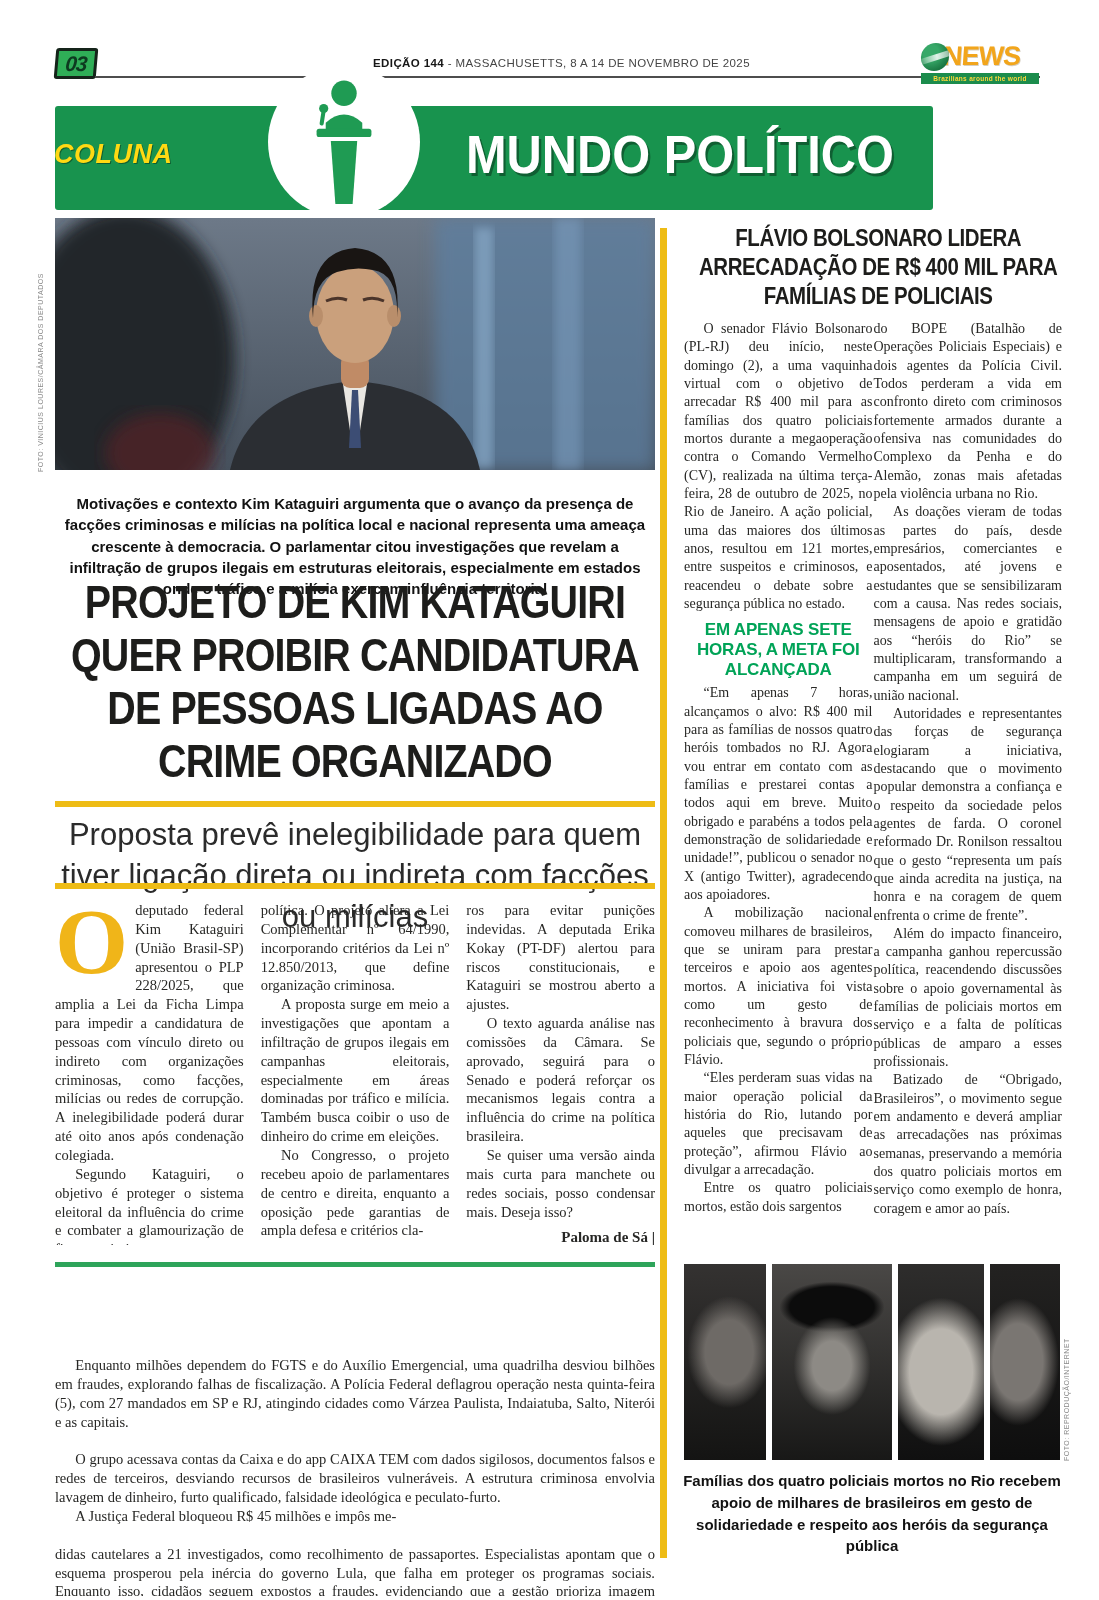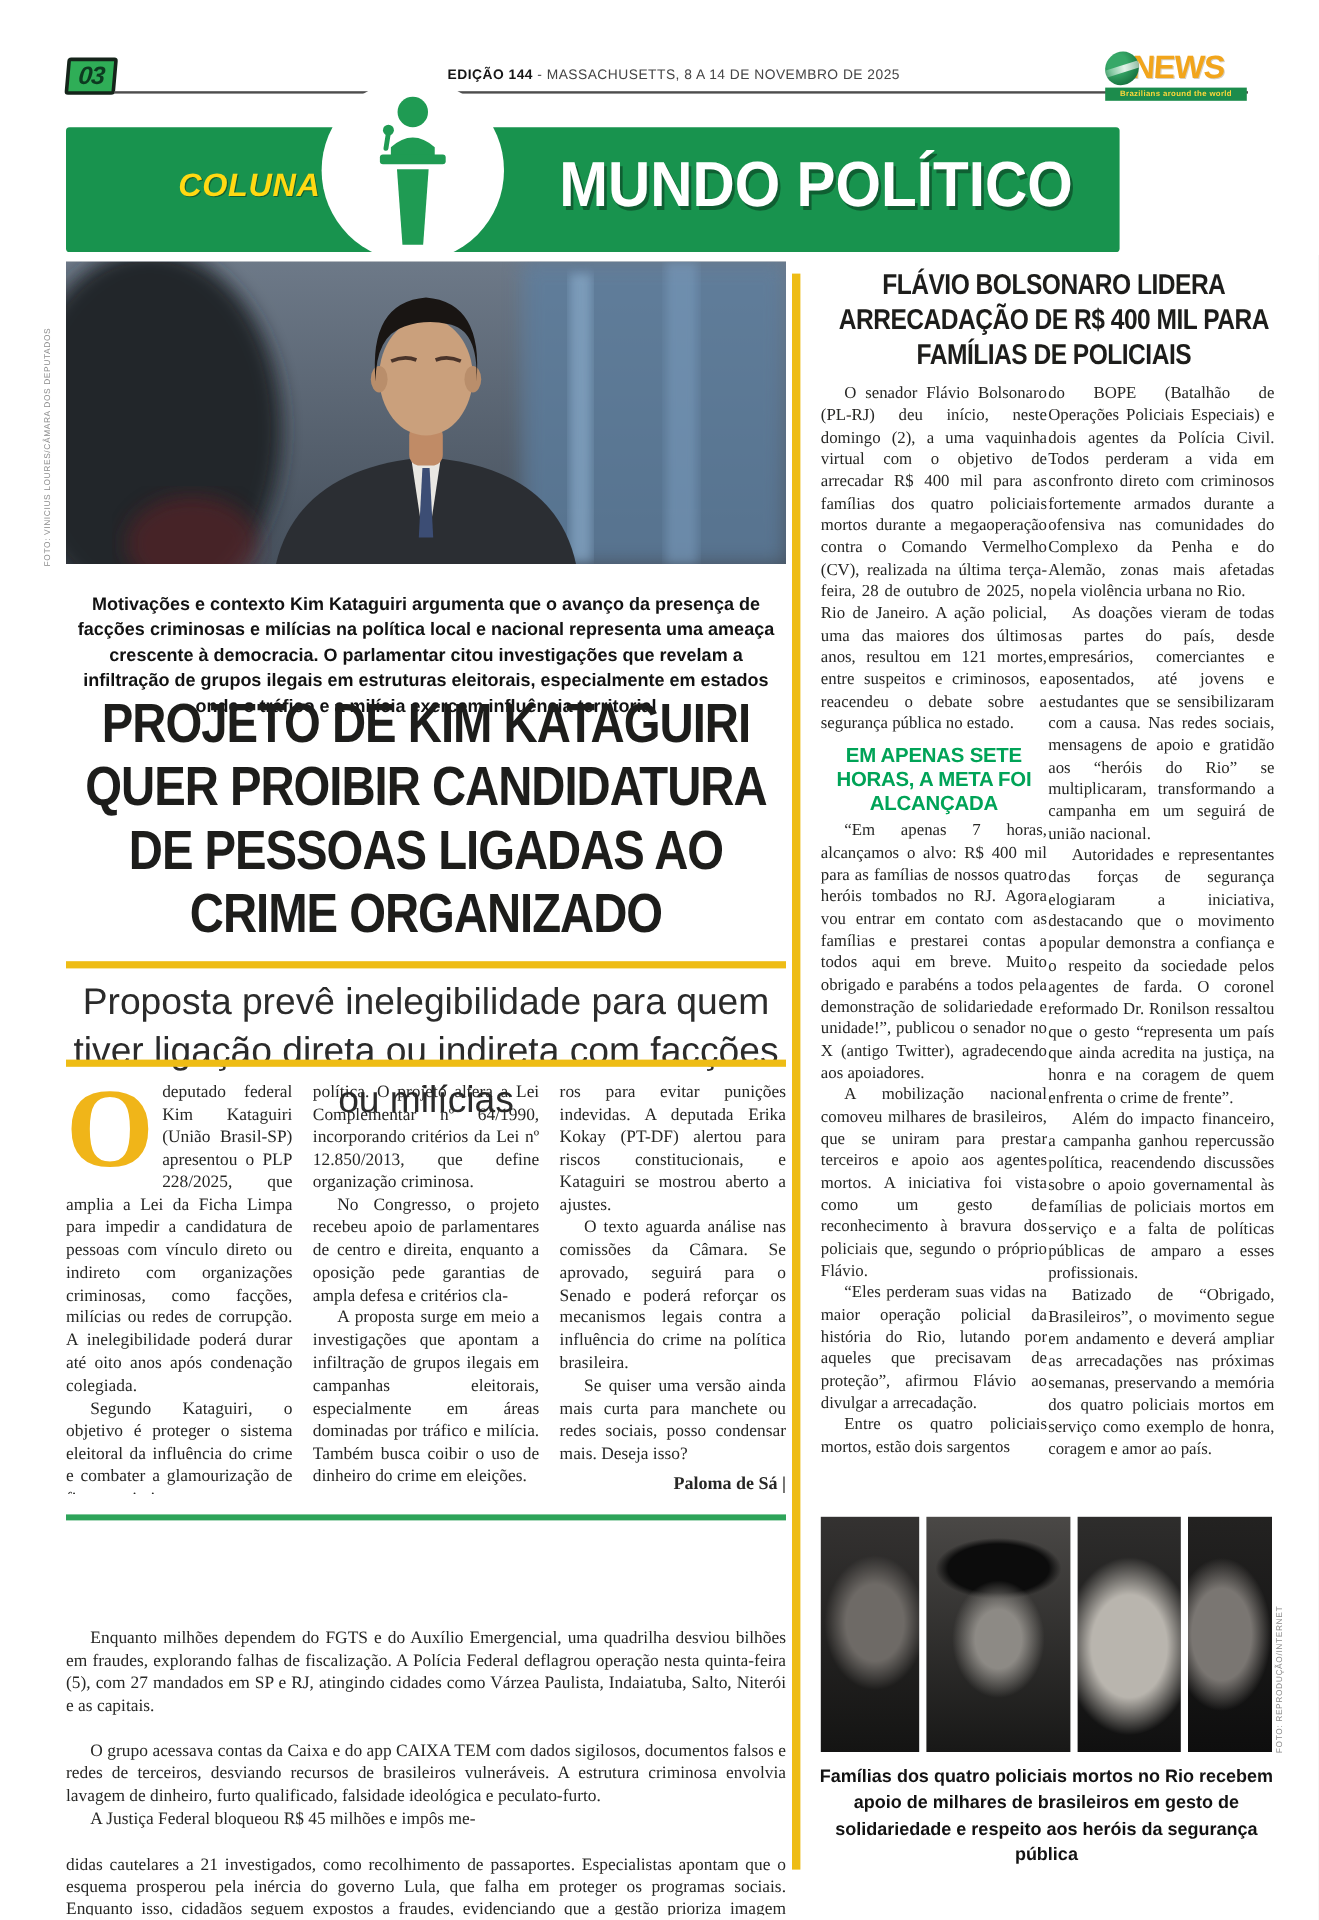--- a/index.html
+++ b/index.html
@@ -25,21 +25,21 @@
   .logo-g::after{content:"";position:absolute;left:-4px;top:11px;width:40px;height:6px;
     background:linear-gradient(90deg,rgba(255,255,255,.0),rgba(255,255,255,.85),rgba(210,210,210,.4));
     transform:rotate(-18deg);}
   .logo-news{font-weight:900;font-size:27px;color:#f2a51b;letter-spacing:-1px;margin-left:-6px;
     text-shadow:1px 1px 0 rgba(90,60,0,.25);}
   .logo-tag{margin-top:1px;background:#1c8c4c;color:#ffd83a;font-size:6.5px;font-weight:700;
     text-align:center;padding:2px 3px;letter-spacing:.3px;white-space:nowrap;}
 
   
   .banner{position:absolute;left:55px;top:106px;width:878px;height:104px;background:#18934e;border-radius:3px;}
-  .banner-kicker{position:absolute;left:72px;top:139px;width:195px;text-align:right;
+  .banner-kicker{position:absolute;left:54px;top:139px;width:195px;text-align:left;
     font-family:"Liberation Sans",sans-serif;font-style:italic;font-weight:900;
     font-size:27px;color:#ffd913;letter-spacing:.5px;text-shadow:1px 1px 0 rgba(0,0,0,.35);}
   .banner-circle{position:absolute;left:268px;top:66px;width:152px;height:152px;border-radius:50%;
     background:#ffffff;display:flex;align-items:flex-start;justify-content:center;}
   .banner-circle svg{margin-top:10px;}
   .banner-title{position:absolute;left:430px;top:124px;width:500px;text-align:center;
     font-family:"Liberation Sans",sans-serif;font-weight:900;font-size:53px;color:#ffffff;
     letter-spacing:0px;transform:scaleX(.92);transform-origin:center;
     text-shadow:2.5px 3px 0 rgba(0,0,0,.35);white-space:nowrap;}
 
@@ -191,22 +191,22 @@
   <div class="main-subtitle">Proposta prevê inelegibilidade para quem tiver ligação direta ou indireta com facções ou milícias</div>
   <div class="rule-yellow" style="top:883px"></div>
 
   <div class="main-body">
     <div class="col">
       <p><span class="dropcap">O</span><span>deputado federal Kim Kataguiri (União Brasil-SP) apresentou o PLP 228/2025, que amplia a Lei da Ficha Limpa para impedir a candidatura de pessoas com vínculo direto ou indireto com organizações criminosas, como facções, milícias ou redes de corrupção. A inelegibilidade poderá durar até oito anos após condenação colegiada.</span></p>
       <p class="ind">Segundo Kataguiri, o objetivo é proteger o sistema eleitoral da influência do crime e combater a glamourização de figuras criminosas na</p>
     </div>
     <div class="col">
       <p>política. O projeto altera a Lei Complementar nº 64/1990, incorporando critérios da Lei nº 12.850/2013, que define organização criminosa.</p>
+      <p class="ind">A proposta surge em meio a investigações que apontam a infiltração de grupos ilegais em campanhas eleitorais, especialmente em áreas dominadas por tráfico e milícia. Também busca coibir o uso de dinheiro do crime em eleições.</p>
       <p class="ind">No Congresso, o projeto recebeu apoio de parlamentares de centro e direita, enquanto a oposição pede garantias de ampla defesa e critérios cla-</p>
-      <p class="ind">A proposta surge em meio a investigações que apontam a infiltração de grupos ilegais em campanhas eleitorais, especialmente em áreas dominadas por tráfico e milícia. Também busca coibir o uso de dinheiro do crime em eleições.</p>
     </div>
     <div class="col">
       <p>ros para evitar punições indevidas. A deputada Erika Kokay (PT-DF) alertou para riscos constitucionais, e Kataguiri se mostrou aberto a ajustes.</p>
       <p class="ind">O texto aguarda análise nas comissões da Câmara. Se aprovado, seguirá para o Senado e poderá reforçar os mecanismos legais contra a influência do crime na política brasileira.</p>
       <p class="ind">Se quiser uma versão ainda mais curta para manchete ou redes sociais, posso condensar mais. Deseja isso?</p>
       <div class="byline">
         <div>Paloma de Sá |</div>
 
       </div>
     </div>

